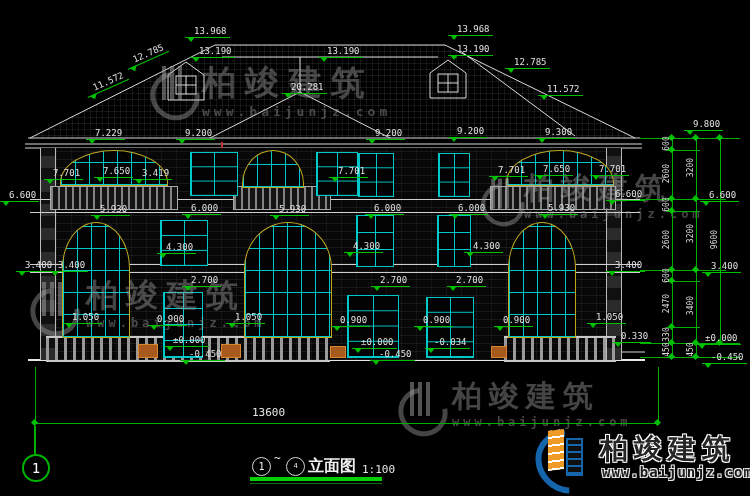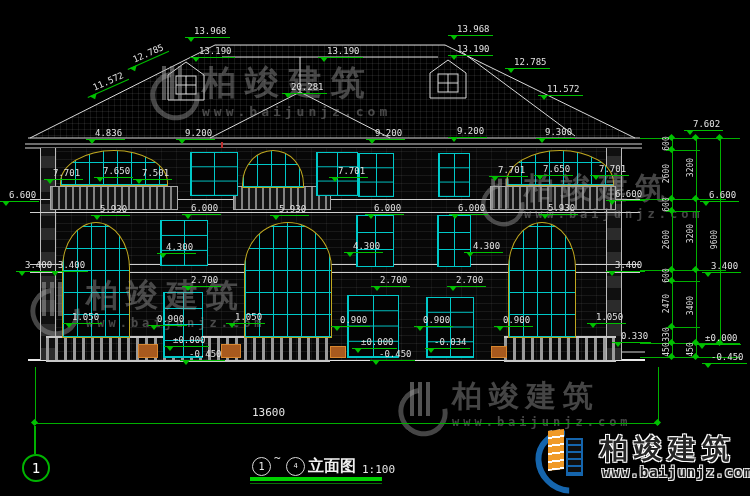--- a/index.html
+++ b/index.html
@@ -147,29 +147,29 @@
   <div class="ev" style="left:190px;top:46px"><span class="t">13.190</span></div>
   <div class="ev" style="left:318px;top:46px"><span class="t">13.190</span></div>
   <div class="ev" style="left:448px;top:24px"><span class="t">13.968</span></div>
   <div class="ev" style="left:448px;top:44px"><span class="t">13.190</span></div>
   <div class="ev rL" style="left:128px;top:58px"><span class="t">12.785</span></div>
   <div class="ev rL" style="left:88px;top:86px"><span class="t">11.572</span></div>
   <div class="ev" style="left:282px;top:82px"><span class="t">20.281</span></div>
   <div class="ev" style="left:505px;top:57px"><span class="t">12.785</span></div>
   <div class="ev" style="left:538px;top:84px"><span class="t">11.572</span></div>
 
-  <div class="ev" style="left:86px;top:128px"><span class="t">4.836</span></div>
+  <div class="ev" style="left:86px;top:128px"><span class="t">7.229</span></div>
   <div class="ev" style="left:176px;top:128px"><span class="t">9.200</span></div>
   <div class="ev" style="left:366px;top:128px"><span class="t">9.200</span></div>
   <div class="ev" style="left:448px;top:126px"><span class="t">9.200</span></div>
   <div class="ev" style="left:536px;top:127px"><span class="t">9.300</span></div>
 
   <div class="ev" style="left:44px;top:168px"><span class="t">7.701</span></div>
   <div class="ev" style="left:94px;top:166px"><span class="t">7.650</span></div>
-  <div class="ev" style="left:133px;top:168px"><span class="t">7.501</span></div>
+  <div class="ev" style="left:133px;top:168px"><span class="t">3.419</span></div>
   <div class="ev" style="left:329px;top:166px"><span class="t">7.701</span></div>
   <div class="ev" style="left:489px;top:165px"><span class="t">7.701</span></div>
   <div class="ev" style="left:534px;top:164px"><span class="t">7.650</span></div>
   <div class="ev" style="left:590px;top:164px"><span class="t">7.701</span></div>
 
   <div class="ev" style="left:0px;top:190px"><span class="t">6.600</span></div>
   <div class="ev" style="left:606px;top:189px"><span class="t">6.600</span></div>
 
   <div class="ev" style="left:91px;top:204px"><span class="t">5.930</span></div>
   <div class="ev" style="left:182px;top:203px"><span class="t">6.000</span></div>
@@ -241,21 +241,21 @@
   <div class="vl" style="left:648px;top:271px"><span>600</span></div>
   <div class="vl" style="left:648px;top:299px"><span>2470</span></div>
   <div class="vl" style="left:648px;top:330px"><span>330</span></div>
   <div class="vl" style="left:648px;top:345px"><span>450</span></div>
   <div class="vl" style="left:672px;top:163px"><span>3200</span></div>
   <div class="vl" style="left:672px;top:229px"><span>3200</span></div>
   <div class="vl" style="left:672px;top:301px"><span>3400</span></div>
   <div class="vl" style="left:672px;top:345px"><span>450</span></div>
   <div class="vl" style="left:696px;top:235px"><span>9600</span></div>
 
-  <div class="ev" style="left:684px;top:119px"><span class="t">7.602</span></div>
+  <div class="ev" style="left:684px;top:119px"><span class="t">9.800</span></div>
   <div class="ev" style="left:700px;top:190px"><span class="t">6.600</span></div>
   <div class="ev" style="left:702px;top:261px"><span class="t">3.400</span></div>
   <div class="ev" style="left:696px;top:333px"><span class="t">±0.000</span></div>
   <div class="ev" style="left:702px;top:352px"><span class="t">-0.450</span></div>
 
   <div class="gl" style="left:35px;top:423px;width:623px;height:1px"></div>
   <div class="gl" style="left:35px;top:367px;width:1px;height:58px"></div>
   <div class="gl" style="left:658px;top:367px;width:1px;height:58px"></div>
   <div class="tk" style="left:35px;top:423px"></div>
   <div class="tk" style="left:658px;top:423px"></div>

